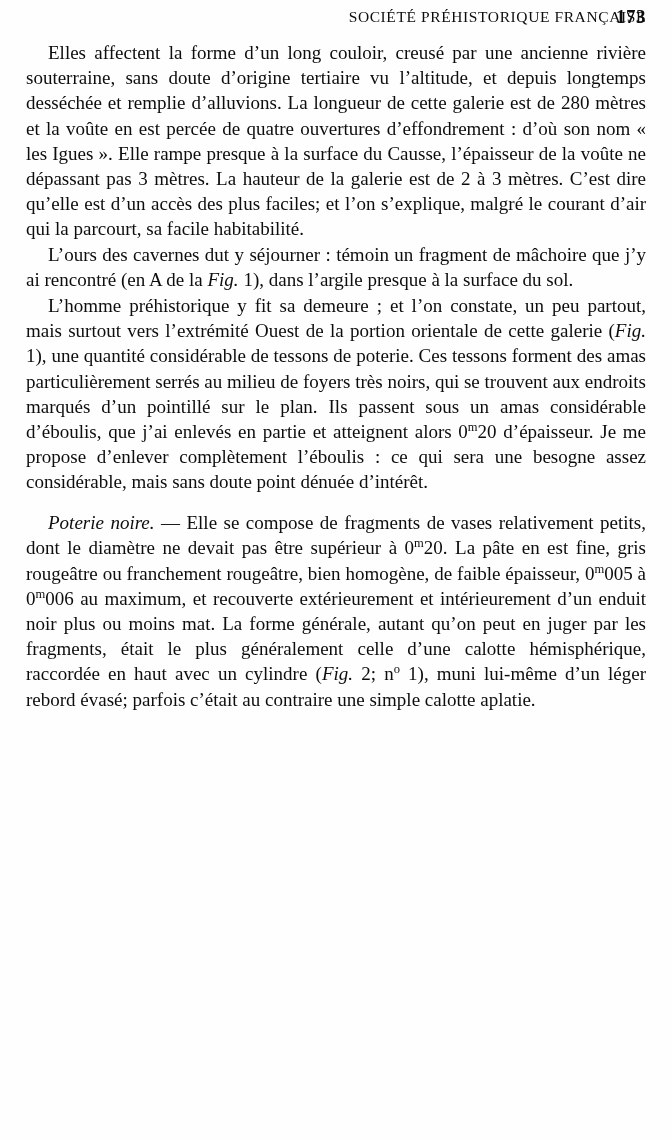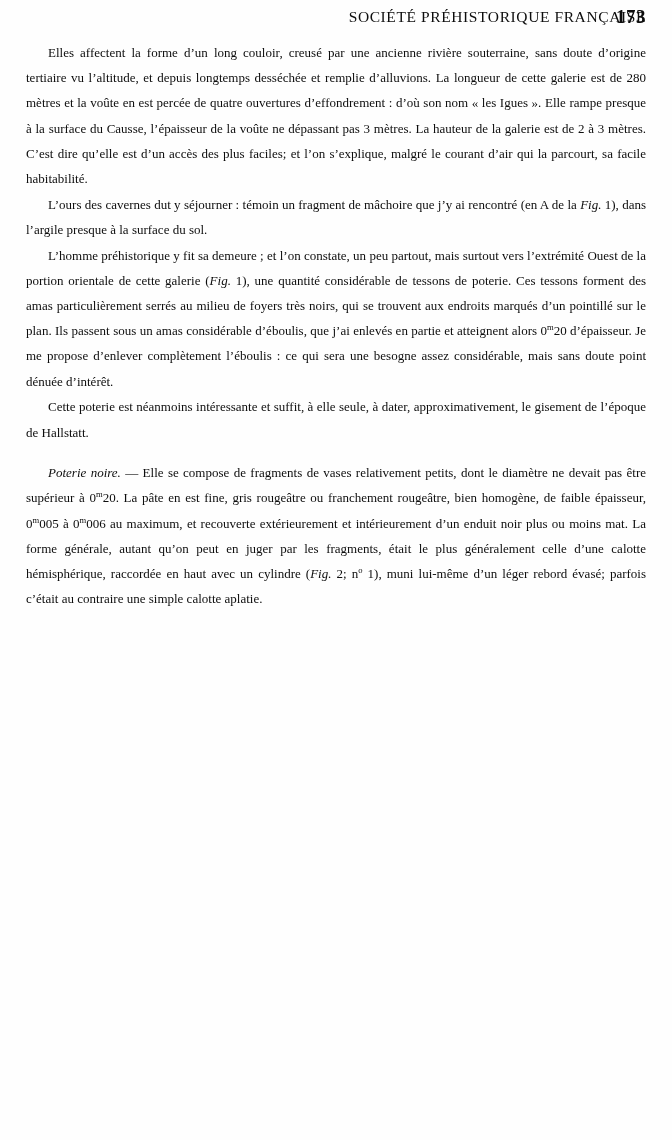--- a/index.html
+++ b/index.html
@@ -39,21 +39,21 @@
     top: 0;
     font-size: 19px;
     font-weight: bold;
     letter-spacing: 0.5px;
   }
   .body-text {
     margin: 4px 26px 0 26px;
   }
   p {
     margin: 0 0 0.5px 0;
-    font-size: 13px;
+    font-size: 19px;
     line-height: 25.2px;
     text-align: justify;
     text-justify: inter-word;
     text-indent: 22px;
     hyphens: manual;
   }
   .sec-gap {
     height: 15px;
   }
   .it {
@@ -78,21 +78,20 @@
 
   <div class="body-text">
 
     <p>Elles affectent la forme d’un long couloir, creusé par une ancienne rivière souterraine, sans doute d’origine tertiaire vu l’altitude, et depuis longtemps desséchée et remplie d’alluvions. La longueur de cette galerie est de 280 mètres et la voûte en est percée de quatre ouvertures d’effondrement : d’où son nom « les Igues ». Elle rampe presque à la surface du Causse, l’épaisseur de la voûte ne dépassant pas 3 mètres. La hauteur de la galerie est de 2 à 3 mètres. C’est dire qu’elle est d’un accès des plus faciles; et l’on s’explique, malgré le courant d’air qui la parcourt, sa facile habitabilité.</p>
 
     <p>L’ours des cavernes dut y séjourner : témoin un fragment de mâchoire que j’y ai rencontré (en A de la <span class="it">Fig.</span> 1), dans l’argile presque à la surface du sol.</p>
 
     <p>L’homme préhistorique y fit sa demeure ; et l’on constate, un peu partout, mais surtout vers l’extrémité Ouest de la portion orientale de cette galerie (<span class="it">Fig.</span> 1), une quantité considérable de tessons de poterie. Ces tessons forment des amas particulièrement serrés au milieu de foyers très noirs, qui se trouvent aux endroits marqués d’un pointillé sur le plan. Ils passent sous un amas considérable d’éboulis, que j’ai enlevés en partie et atteignent alors 0<sup>m</sup>20 d’épaisseur. Je me propose d’enlever complètement l’éboulis : ce qui sera une besogne assez considérable, mais sans doute point dénuée d’intérêt.</p>
 
 
-    <p>Cette poterie est néanmoins intéressante et suffit, à elle seule, à dater, approximativement, le gisement de l’époque de Hallstatt.</p>
 
 
     <div class="sec-gap"></div>
 
     <p><span class="it">Poterie noire.</span> — Elle se compose de fragments de vases relativement petits, dont le diamètre ne devait pas être supérieur à 0<sup>m</sup>20. La pâte en est fine, gris rougeâtre ou franchement rougeâtre, bien homogène, de faible épaisseur, 0<sup>m</sup>005 à 0<sup>m</sup>006 au maximum, et recouverte extérieurement et intérieurement d’un enduit noir plus ou moins mat. La forme générale, autant qu’on peut en juger par les fragments, était le plus généralement celle d’une calotte hémisphérique, raccordée en haut avec un cylindre (<span class="it">Fig.</span> 2; n<sup>o</sup> 1), muni lui-même d’un léger rebord évasé; parfois c’était au contraire une simple calotte aplatie.</p>
 
 
   </div>
 </div>
 

